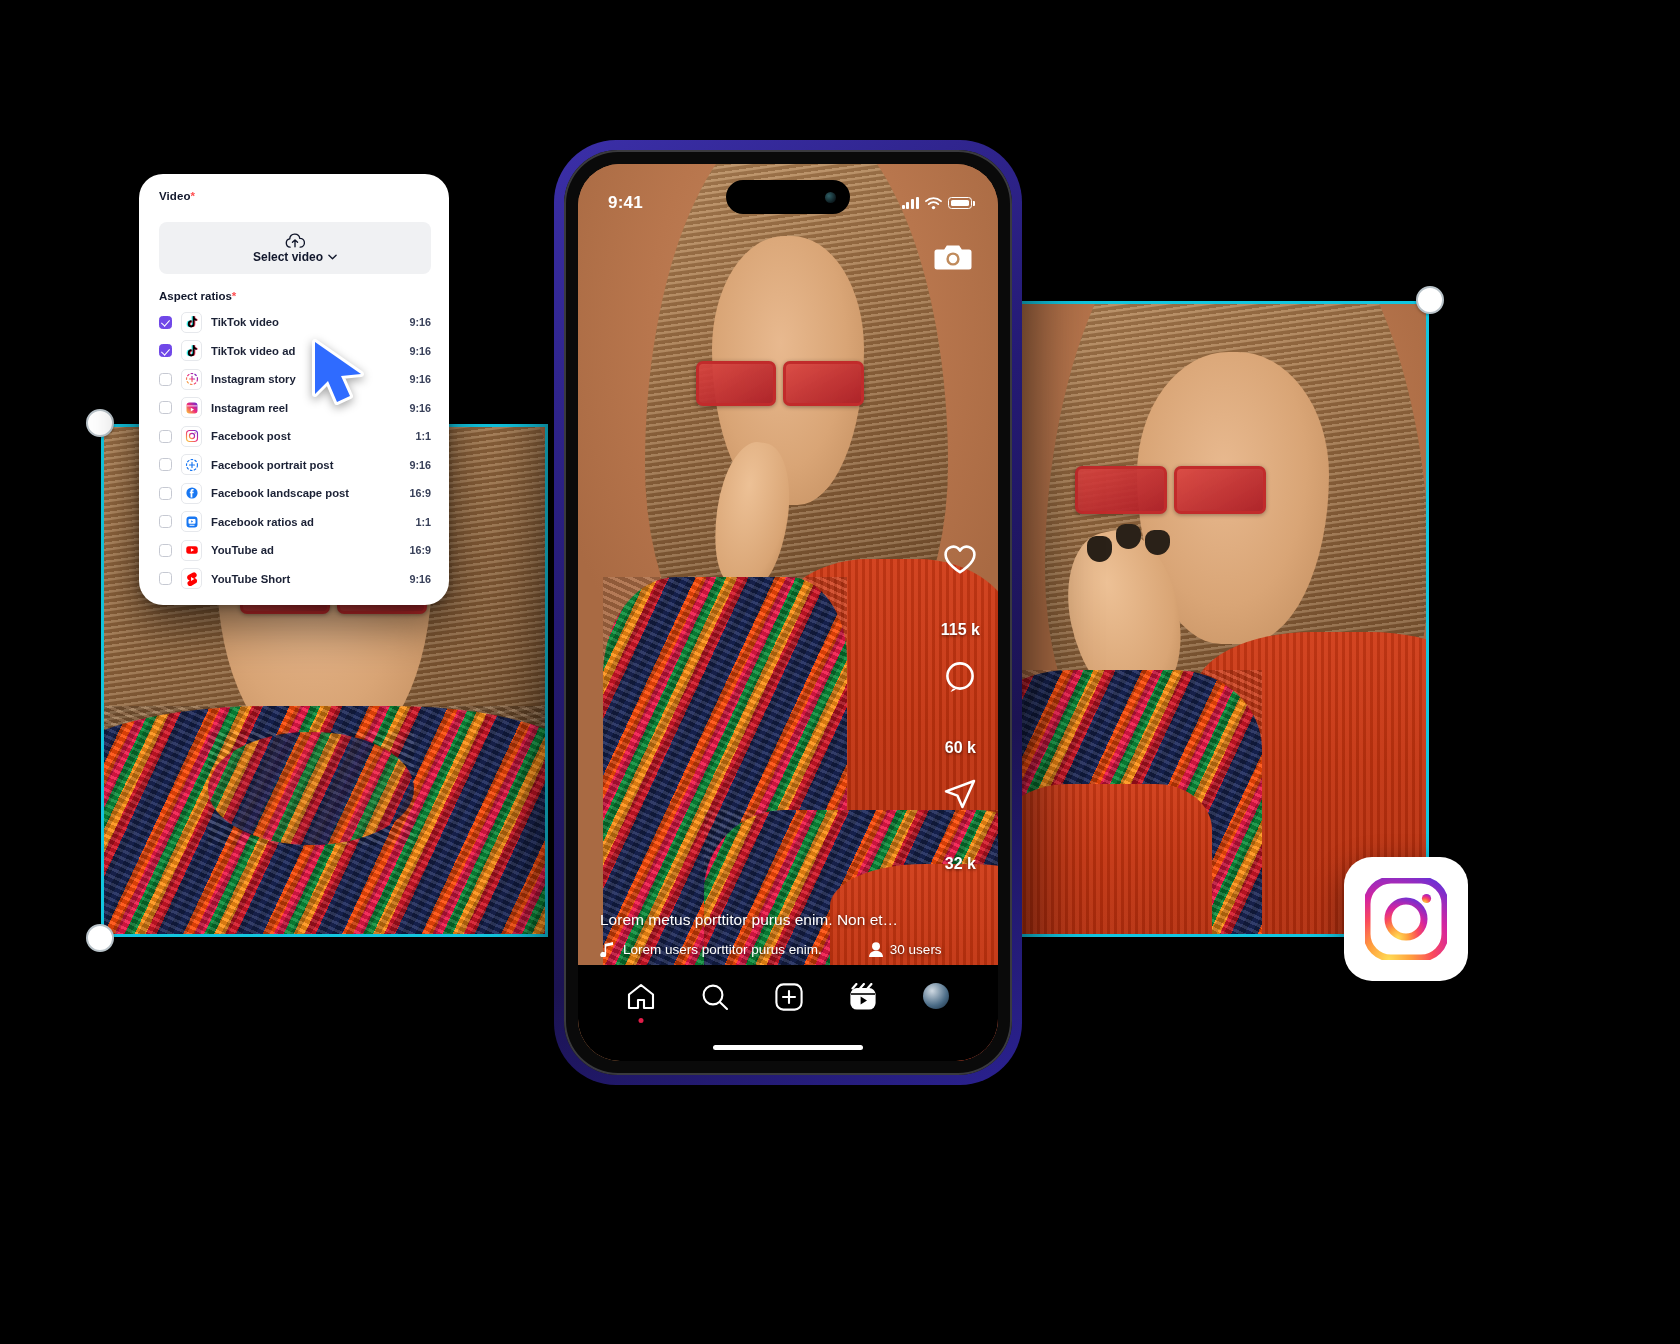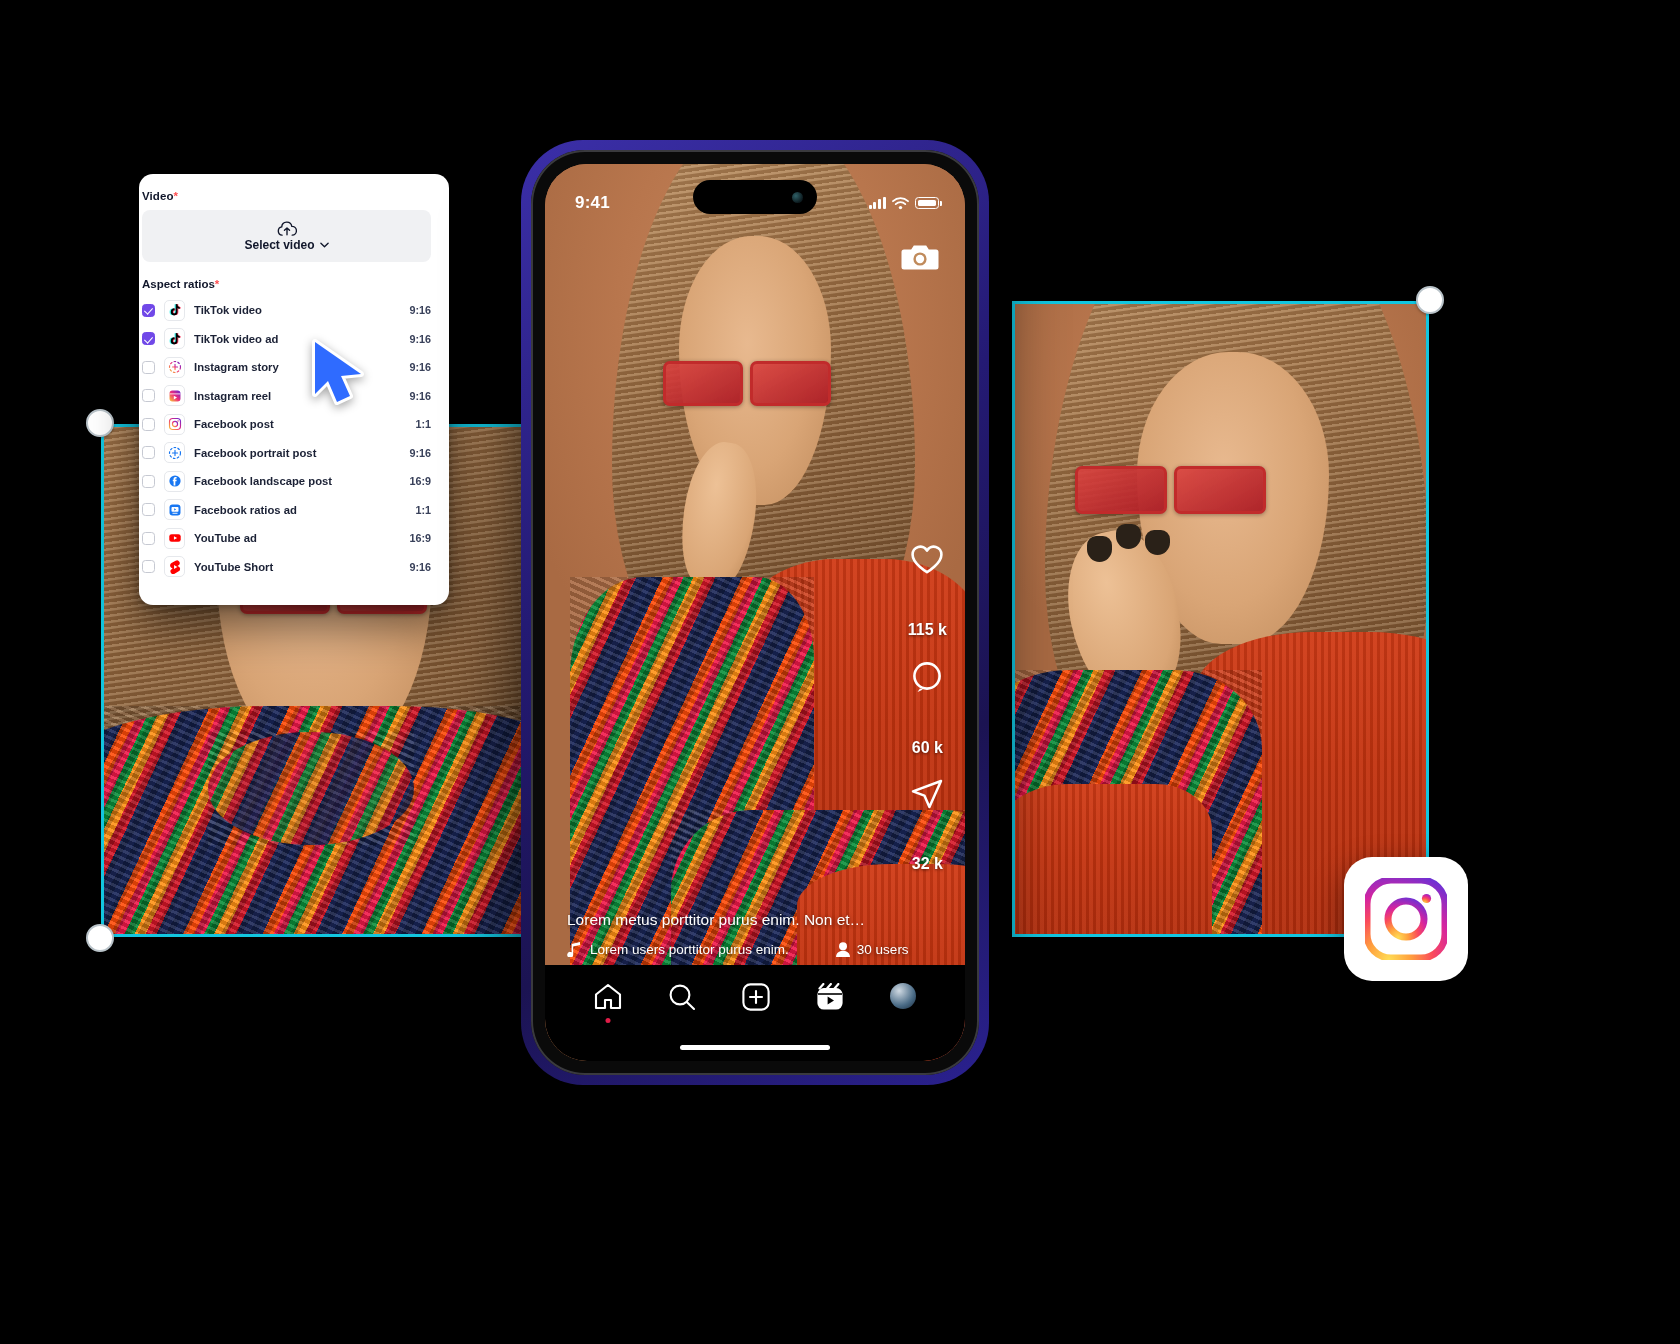--- a/index.html
+++ b/index.html
@@ -85,29 +85,29 @@
   
   .selframe { position:absolute; border:3px solid var(--cy,#12c6e0); }
   .handle {
     position:absolute; width:28px; height:28px; border-radius:50%;
     background:#fff; border:2px solid #b9c3c9; box-shadow:0 1px 3px rgba(0,0,0,.35);
   }
 
   
   #panel {
     position:absolute; left:139px; top:174px; width:310px; height:431px;
-    background:#fff; border-radius:14px;
+    background:#fff; border-radius:24px;
     box-shadow: 0 18px 48px rgba(0,0,0,.55), 0 2px 8px rgba(0,0,0,.3);
-    padding:16px 18px 8px 3px;
+    padding:16px 18px 8px 20px;
     z-index: 40;
   }
   .field-label { font-size:11.5px; font-weight:700; color:#11172b; letter-spacing:.1px; }
   .req { color:#ff4d4f; font-weight:700; }
   .dropzone {
-    margin-top:8px; height:52px; background:#f0f1f3; border-radius:8px;
+    margin-top:20px; height:52px; background:#f0f1f3; border-radius:8px;
     display:flex; flex-direction:column; align-items:center; justify-content:center; gap:1px;
     cursor:pointer;
   }
   .dz-text { font-size:12px; font-weight:700; color:#11172b; display:flex; align-items:center; gap:5px;}
   .section-label { margin-top:16px; font-size:11.5px; font-weight:700; color:#11172b; }
 
   .ratio-list { margin-top:6px; }
   .ratio-row {
     display:flex; align-items:center; height:28.5px; gap:9px; cursor:pointer;
   }
@@ -127,21 +127,21 @@
   }
   .plat svg { display:block; }
   .rname { font-size:11.3px; font-weight:600; color:#1b2135; flex:1 1 auto; white-space:nowrap; }
   .rval  { font-size:10.8px; font-weight:600; color:#39415a; }
 
   
   #cursor { position:absolute; left:308px; top:338px; z-index:60; filter:drop-shadow(0 3px 5px rgba(0,0,0,.35)); }
 
   
   #phone {
-    position:absolute; left:521px; top:140px; width:468px; height:945px; z-index:50;
+    position:absolute; left:554px; top:140px; width:468px; height:945px; z-index:50;
   }
   .phone-glow {
     position:absolute; inset:-6px; border-radius:68px;
     background: radial-gradient(closest-side, rgba(60,40,180,.85), rgba(25,18,90,.0) 78%);
     filter: blur(8px);
   }
   .phone-band {
     position:absolute; inset:0; border-radius:62px;
     background: linear-gradient(150deg,#3b2fa8 0%, #241a74 40%, #1b1352 70%, #2a2190 100%);
     box-shadow: 0 26px 70px rgba(0,0,0,.75);

